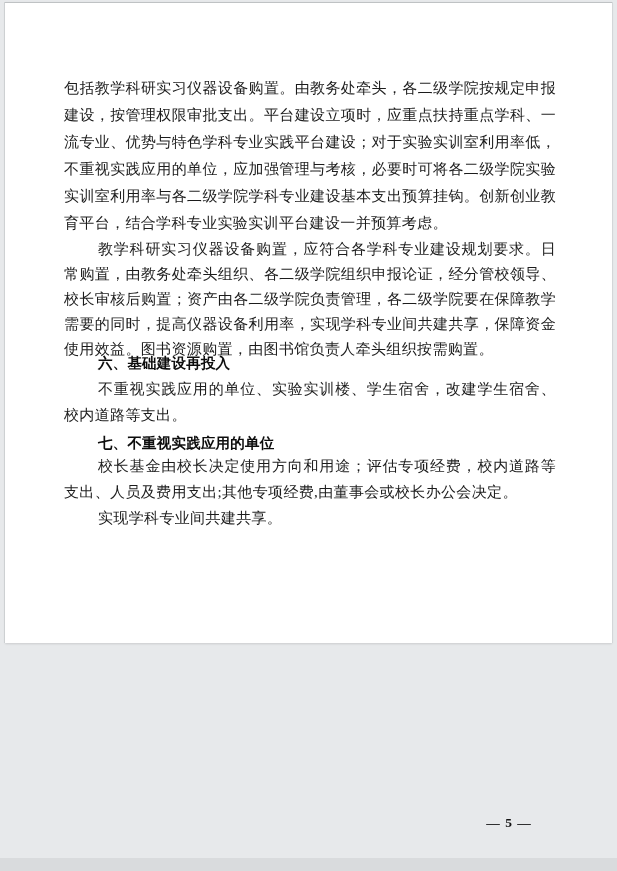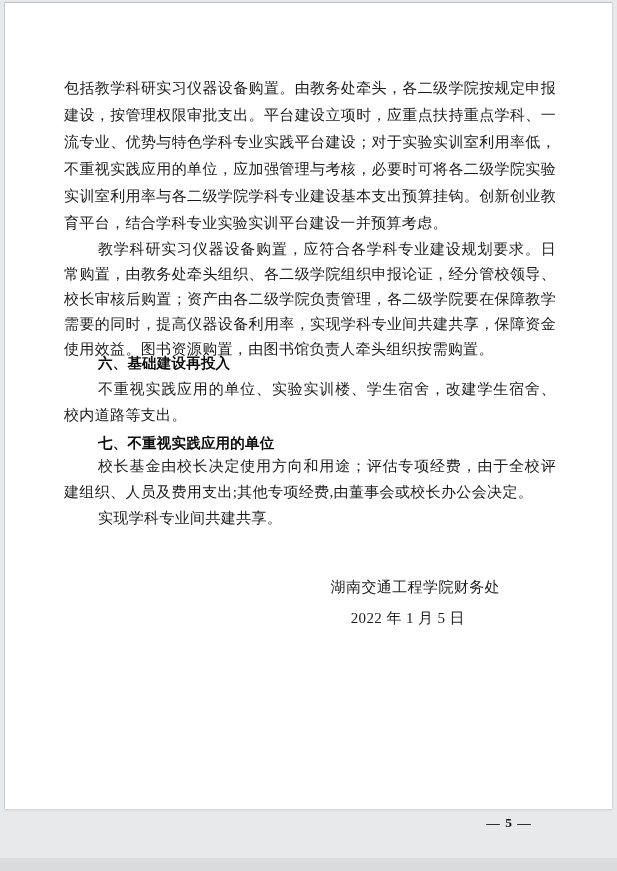--- a/index.html
+++ b/index.html
@@ -10,21 +10,21 @@
     overflow: hidden;
     position: relative;
   }
   .bottom-band {
     position: absolute; left: 0; right: 0; bottom: 0; height: 13px;
     background: #d9dbdd;
   }
   .scan-page {
     position: absolute;
     left: 5px; top: 2px;
-    width: 607px; height: 807px;
+    width: 607px; height: 641px;
     background: #ffffff;
     border-top: 1px solid #bfc2c4;
     box-shadow: -1px 0 0 #cdd0d2, 1px 0 0 #d3d6d8, 0 1px 2px rgba(0,0,0,.12);
   }
   .doc-content {
     position: absolute;
     left: 59px; top: 0;
     width: 492px;
     color: #1c1c1c;
   }
@@ -93,25 +93,21 @@
   <div class="doc-content">
 
     <p class="para p1">包括教学科研实习仪器设备购置。由教务处牵头，各二级学院按规定申报建设，按管理权限审批支出。平台建设立项时，应重点扶持重点学科、一流专业、优势与特色学科专业实践平台建设；对于实验实训室利用率低，不重视实践应用的单位，应加强管理与考核，必要时可将各二级学院实验实训室利用率与各二级学院学科专业建设基本支出预算挂钩。创新创业教育平台，结合学科专业实验实训平台建设一并预算考虑。</p>
 
     <p class="para p2 indent">教学科研实习仪器设备购置，应符合各学科专业建设规划要求。日常购置，由教务处牵头组织、各二级学院组织申报论证，经分管校领导、校长审核后购置；资产由各二级学院负责管理，各二级学院要在保障教学需要的同时，提高仪器设备利用率，实现学科专业间共建共享，保障资金使用效益。图书资源购置，由图书馆负责人牵头组织按需购置。</p>
 
     <div class="sec-heading h6">六、基础建设再投入</div>
     <p class="para p3 indent">不重视实践应用的单位、实验实训楼、学生宿舍，改建学生宿舍、校内道路等支出。</p>
 
     <div class="sec-heading h7">七、不重视实践应用的单位</div>
-    <p class="para p4 indent">校长基金由校长决定使用方向和用途；评估专项经费，由于全校评建组织、人员及费用支出;其他专项经费,由董事会或校长办公会决定。</p>
+    <p class="para p4 indent">校长基金由校长决定使用方向和用途；评估专项经费，校内道路等支出、人员及费用支出;其他专项经费,由董事会或校长办公会决定。</p>
 
     <p class="para p5 indent">实现学科专业间共建共享。</p>
 
-    <div class="signature">
-      <div class="sig-name">湖南交通工程学院财务处</div>
-      <div class="sig-date">2022 年 1 月 5 日</div>
-    </div>
 
   </div>
 
   <div class="page-num">— 5 —</div>
 </div>
 
 </body></html>

